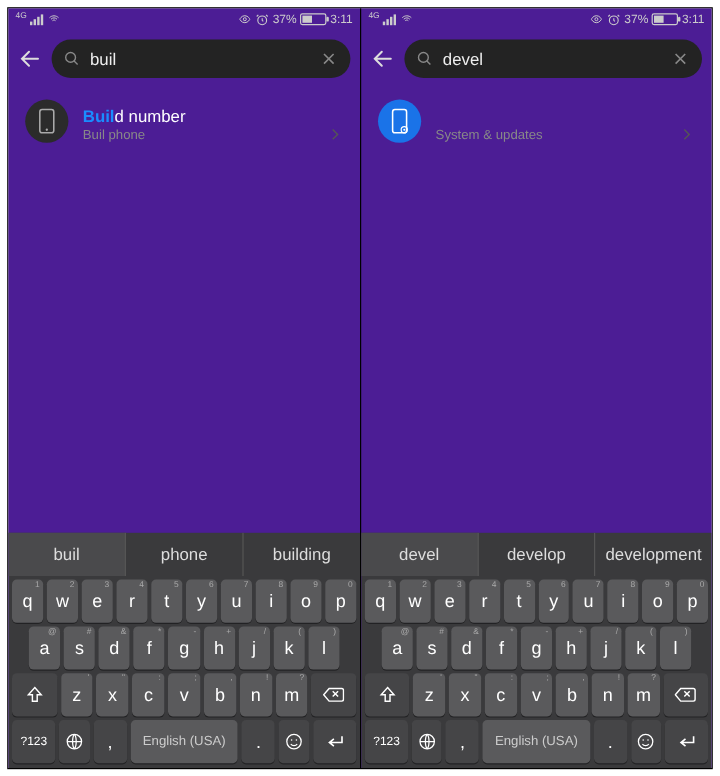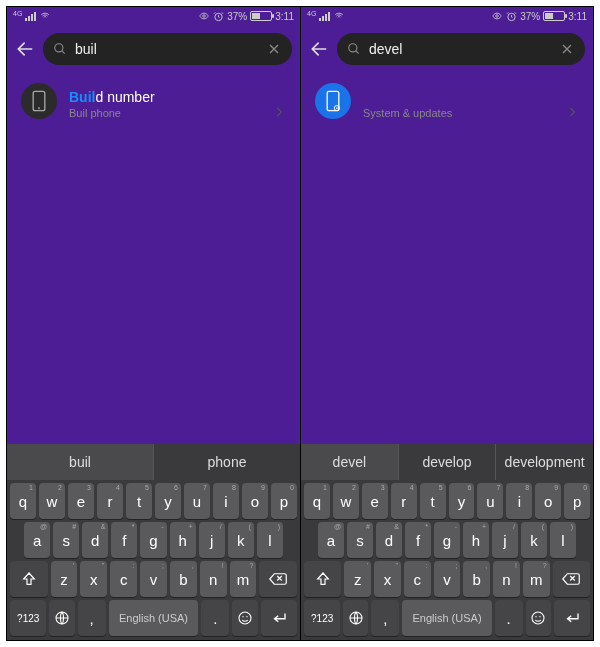--- a/index.html
+++ b/index.html
@@ -176,20 +176,21 @@
           <path d="M9 5l7 7-7 7" stroke="#555" stroke-width="2"></path>
         </svg>
     </div>
 
     <div class="spacer"></div>
 
     <div class="kbd">
       <div class="suggest">
         <span>buil</span>
         <span>phone</span>
+        <span>building</span>
       </div>
       <div class="krow">
           <div class="key">q<span class="hint">1</span></div>
           <div class="key">w<span class="hint">2</span></div>
           <div class="key">e<span class="hint">3</span></div>
           <div class="key">r<span class="hint">4</span></div>
           <div class="key">t<span class="hint">5</span></div>
           <div class="key">y<span class="hint">6</span></div>
           <div class="key">u<span class="hint">7</span></div>
           <div class="key">i<span class="hint">8</span></div>

